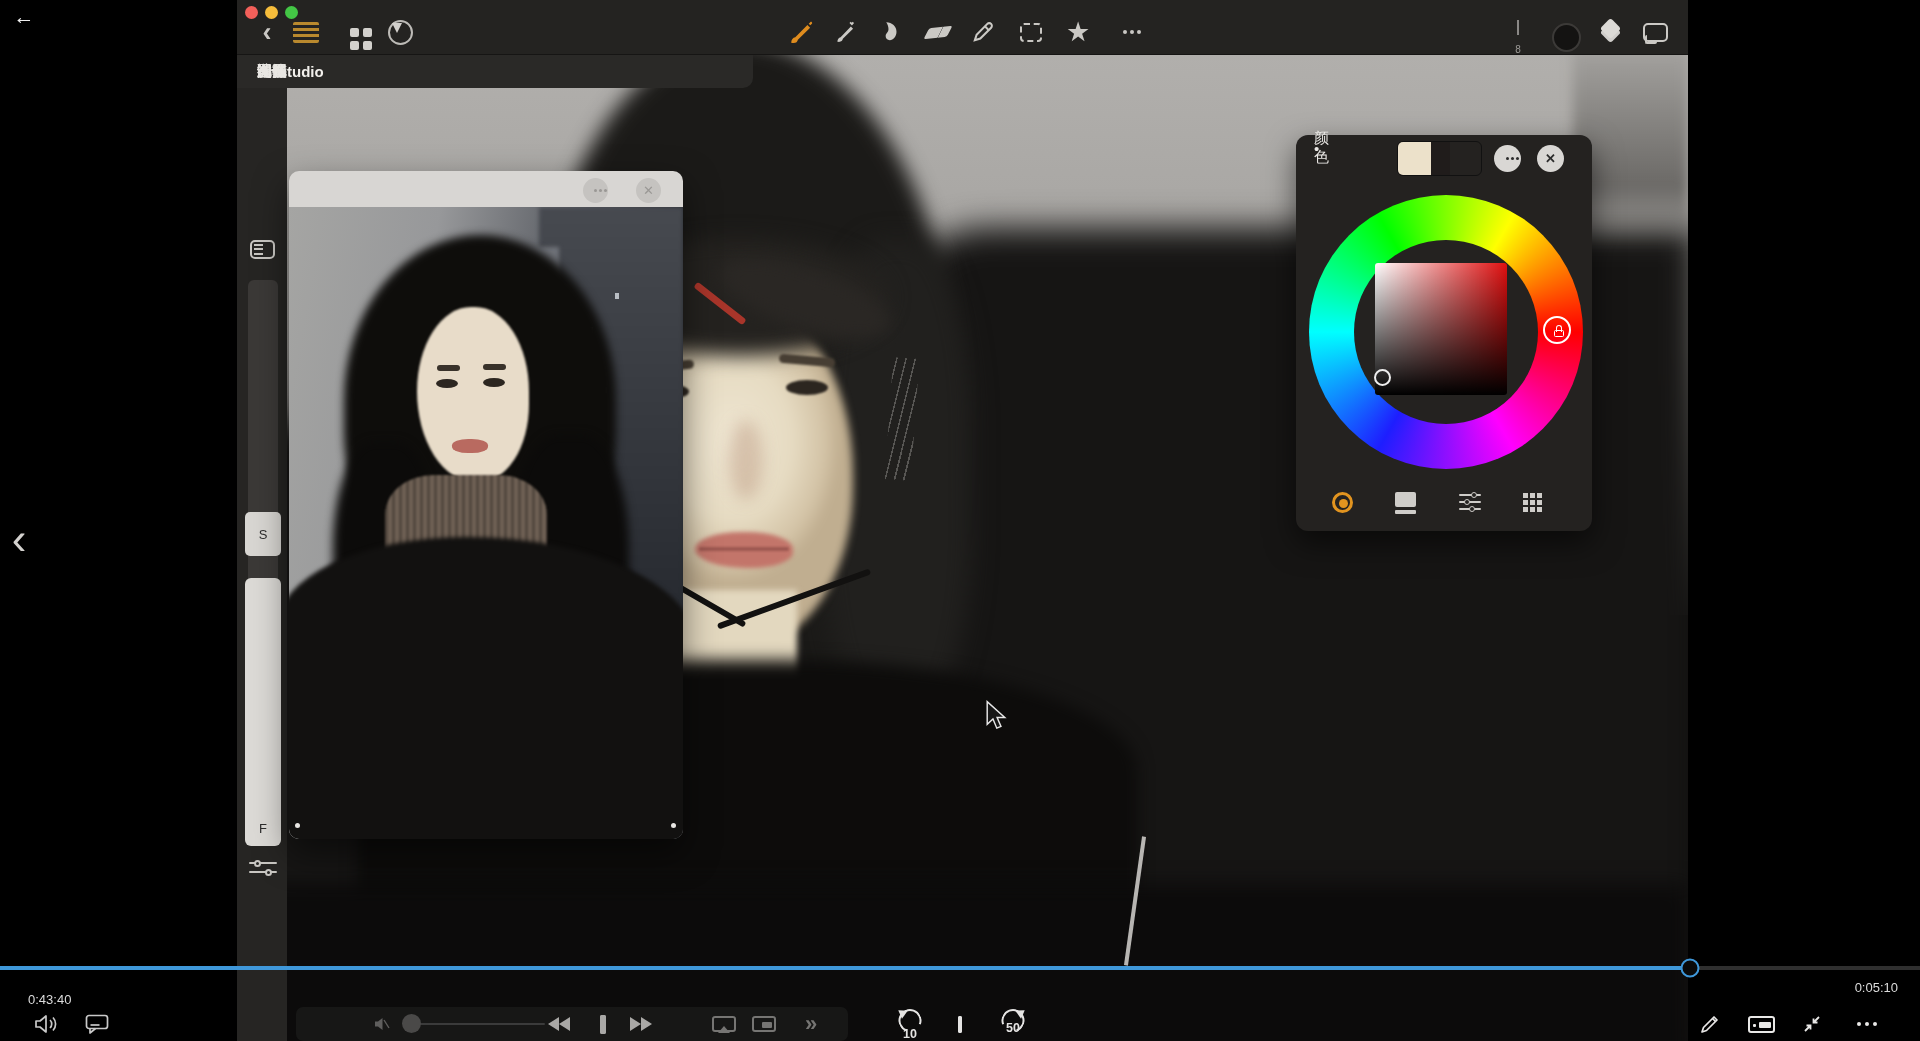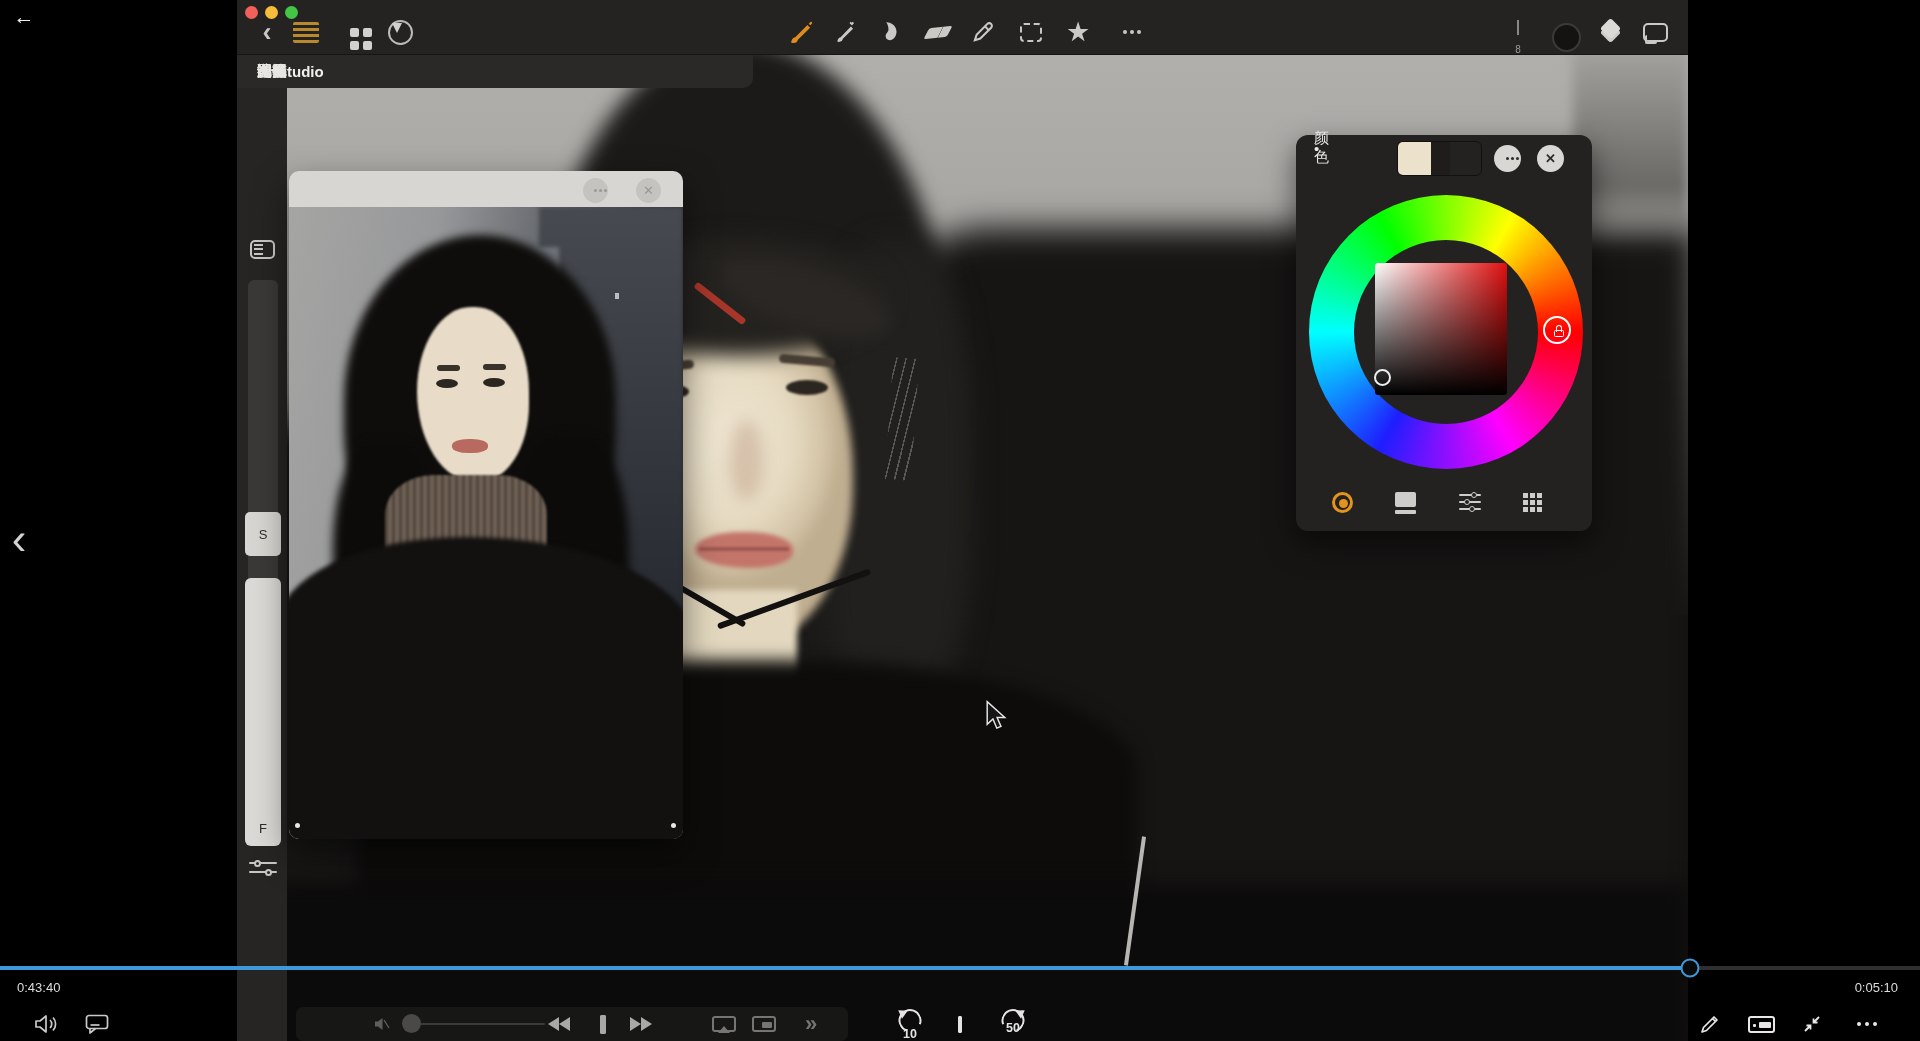--- a/index.html
+++ b/index.html
@@ -153,21 +153,21 @@
     box-shadow:7px 0 0 #cfcdc9,14px 0 0 #cfcdc9,0 7px 0 #cfcdc9,7px 7px 0 #cfcdc9,14px 7px 0 #cfcdc9,0 14px 0 #cfcdc9,7px 14px 0 #cfcdc9,14px 14px 0 #cfcdc9;}
 
   
   .cursor{left:748px;top:700px;}
 
   
   .ptrack{left:0;top:966px;width:1920px;height:4px;background:#2f2f2f;}
   .pfill{left:0;top:0;height:4px;background:#3f98da;}
   .playhead{top:968px;width:19px;height:19px;border:2.5px solid #3f98da;border-radius:50%;background:#0a0a0a;transform:translate(-50%,-50%);}
   .time{top:980px;font-size:13px;color:#dcdcdc;}
-  .time.l{left:17px;} .time.r{right:22px;}
+  .time.l{left:28px;margin-top:12px;} .time.r{right:22px;}
   .cic{top:1008px;height:32px;display:flex;align-items:center;justify-content:center;color:#c9c9c9;}
   .cpanelbg{left:296px;top:1007px;width:552px;height:34px;background:#171716;border-radius:7px;}
   .vtrack{left:404px;top:1023px;width:141px;height:2px;background:#3b3b3b;border-radius:1px;}
   .vthumb{left:402px;top:1014px;width:19px;height:19px;border-radius:50%;background:#4a4948;}
   .tri{position:static;width:0;height:0;border-top:7px solid transparent;border-bottom:7px solid transparent;}
   .tri.rw{border-right:11px solid #a9a8a6;} .tri.ff{border-left:11px solid #a9a8a6;}
   .pbars i{position:static;display:block;width:6px;height:19px;background:#a9a8a6;border-radius:2px;}
   .pbars{gap:6px;} .pbars.white i{background:#e5e4e3;width:4px;height:17px;}
   .disp{width:24px;height:16px;border:2px solid #767573;border-radius:3px;}
   .disp::after{content:'';position:absolute;left:50%;bottom:-3px;transform:translateX(-50%);

